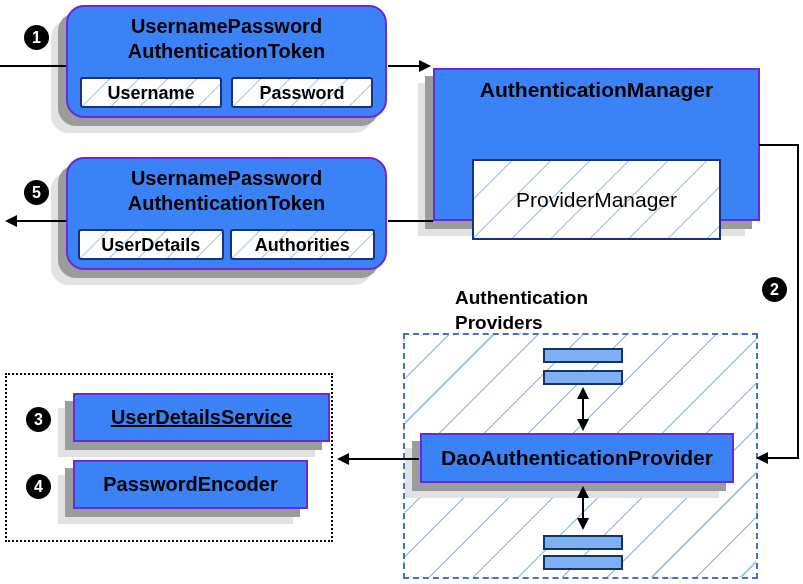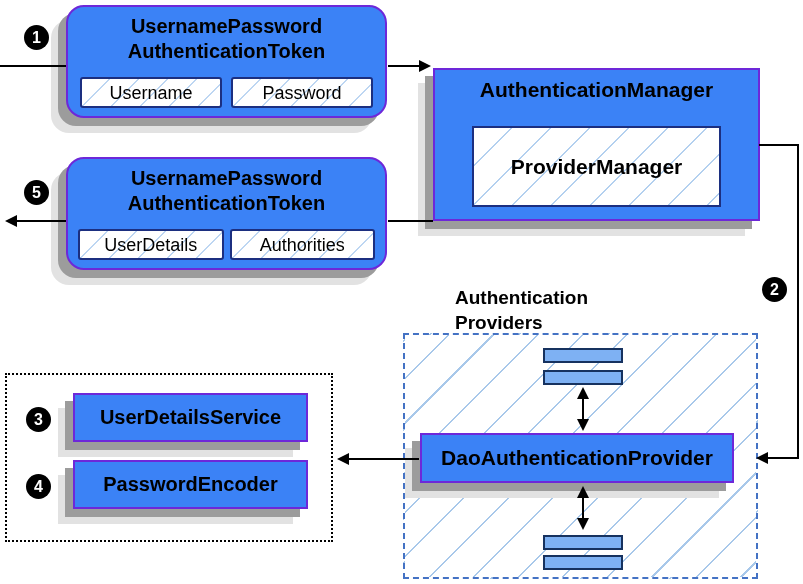--- a/index.html
+++ b/index.html
@@ -15,27 +15,28 @@
     position:absolute; background:#3b82f6; border:2px solid #6d28d9;
     box-shadow:-8px 8px 0 0 #9c9c9c, -15px 15px 0 0 #e2e2e2;
     box-sizing:border-box; text-align:center; font-weight:bold;
   }
   .round { border-radius:18px; }
   .node .title2 { margin-top:7px; font-size:20px; line-height:25px; font-weight:bold; }
   .fields { position:absolute; left:12px; right:12px; bottom:8px; display:flex; gap:9px; }
   .field {
     flex:1; height:31px; line-height:28px; box-sizing:border-box;
     background-color:#fff; border:2px solid #1C2F80; border-radius:3px;
-    font-size:18px; font-weight:normal; text-align:center;
+    font-size:18px; font-weight:bold; text-align:center;
     background-image:repeating-linear-gradient(135deg, rgba(0,0,0,0) 0 19px, #bdd6f2 19px 20.5px);
   }
   .inner-hatch {
     position:absolute; box-sizing:border-box; background-color:#fff;
-    border:2px solid #1C2F80; font-weight:bold; text-align:center;
+    border:2px solid #1C2F80; font-weight:normal; text-align:center;
     background-image:repeating-linear-gradient(135deg, rgba(0,0,0,0) 0 26px, #b3d0ef 26px 27.5px);
+    margin-top:33px;
   }
   .dashed-box {
     position:absolute; box-sizing:border-box; background-color:#fff;
     border:2px dashed #4472C4;
     background-image:repeating-linear-gradient(135deg, rgba(0,0,0,0) 0 30px, #a8c8ea 30px 31.5px);
   }
   .dotted-box {
     position:absolute; box-sizing:border-box; border:2px dotted #000; background:transparent;
   }
   .bar {
@@ -99,21 +100,21 @@
   <div class="bar" style="left:543px; top:348px;"></div>
   <div class="bar" style="left:543px; top:370px;"></div>
 
   <div class="bar" style="left:543px; top:535px;"></div>
   <div class="bar" style="left:543px; top:555px;"></div>
 
   <div class="node" style="left:420px; top:433px; width:314px; height:50px; font-size:21px; line-height:46px;">DaoAuthenticationProvider</div>
 
   <div class="dotted-box" style="left:5px; top:373px; width:328px; height:169px;"></div>
 
-  <div class="node" style="left:73px; top:393px; width:235px; height:49px; font-size:20px; line-height:45px;">UserDetailsService</div>
+  <div class="node" style="left:73px; top:393px; width:257px; height:49px; font-size:20px; line-height:45px;text-decoration:underline;">UserDetailsService</div>
 
   <div class="node" style="left:73px; top:460px; width:235px; height:49px; font-size:20px; line-height:45px;">PasswordEncoder</div>
 
   <svg class="wires" viewBox="0 0 803 584">
     <path d="M0 66 H66"></path>
     <path d="M388 66 H421"></path>
     <polygon points="431,66 419,60 419,72"></polygon>
 
     <path d="M759 145 H798 V458 H766"></path>
     <polygon points="756,458 768,452 768,464"></polygon>

